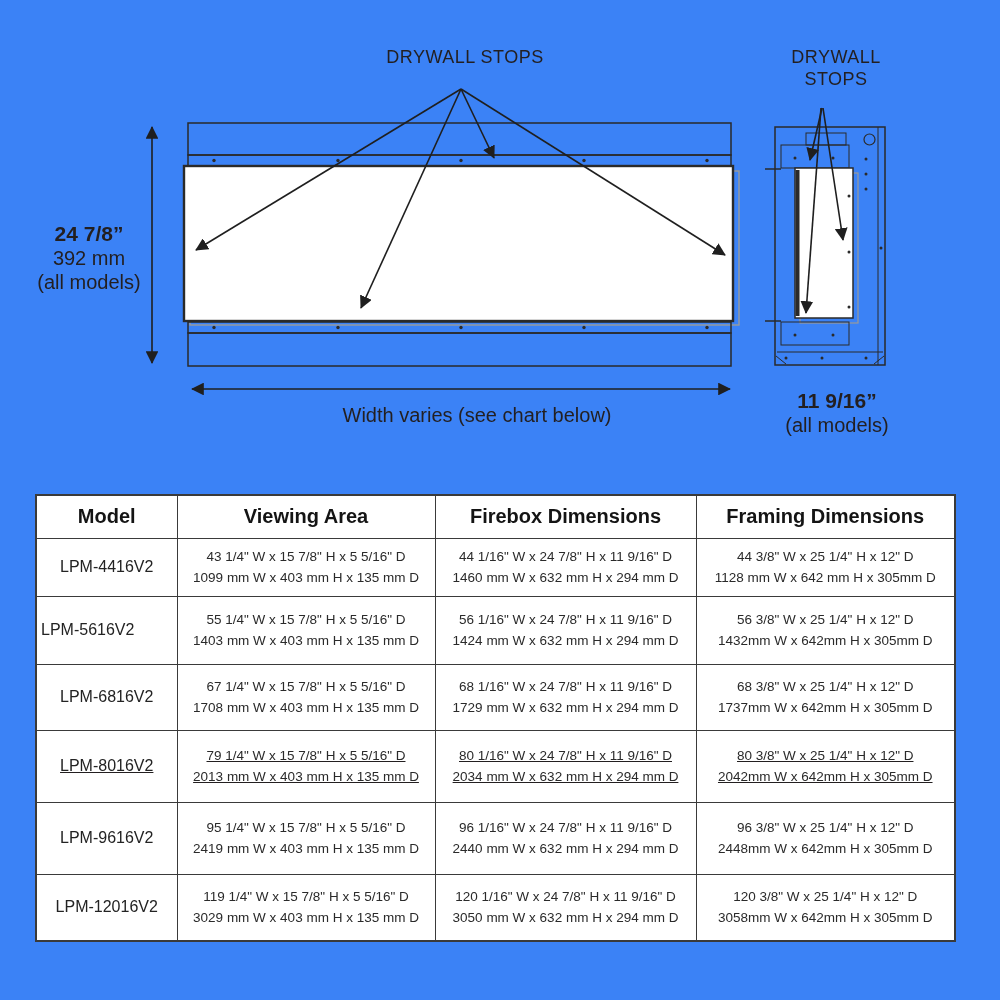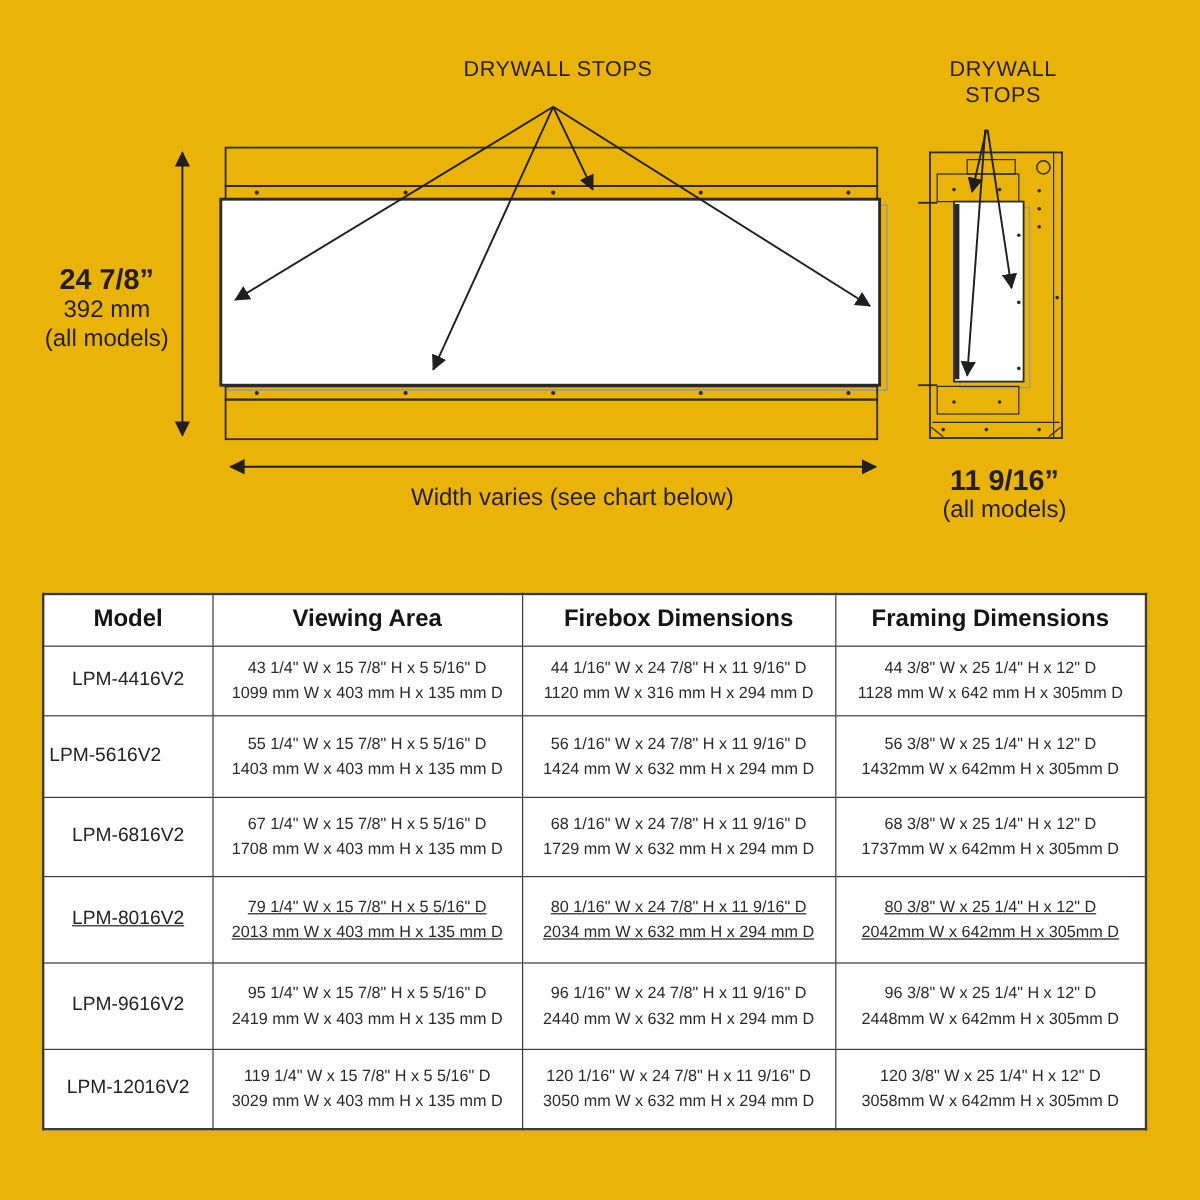--- a/index.html
+++ b/index.html
@@ -1,25 +1,25 @@
 <!DOCTYPE html>
 <html><head>
 <meta charset="utf-8">
 <style>
   html,body{margin:0;padding:0;background:#fff;}
   .canvas{
-    position:relative;width:1000px;height:1000px;background:#eab308;
+    position:relative;width:1000px;height:1000px;background:#3b82f6;
     font-family:"Liberation Sans",sans-serif;color:#231f20;overflow:hidden;
   }
   svg.diagram{position:absolute;left:0;top:0;z-index:1;}
   .lbl{position:absolute;z-index:2;text-align:center;color:#231f20;}
   .lbl .b{font-weight:bold;}
   .caps{font-size:18px;letter-spacing:.5px;line-height:22px;}
   .dimlbl{font-size:20px;line-height:24px;}
-  .dimlbl .b{font-size:24px;}
+  .dimlbl .b{font-size:21px;}
   .widthlbl{font-size:20px;}
 
   .spec-table{
     position:absolute;left:35px;top:494px;z-index:2;
     width:919px;height:446px;border-collapse:collapse;table-layout:fixed;
     background:#fff;
   }
   .spec-table th,.spec-table td{
     border:1px solid #3a3a3a;text-align:center;vertical-align:middle;padding:0;
   }
@@ -167,21 +167,21 @@
     </tr>
 
     <tr class="r0">
       <td class="model">LPM-4416V2</td>
       <td>
         <div class="dim">43 1/4" W x 15 7/8" H x 5 5/16" D</div>
         <div class="dim">1099 mm W x 403 mm H x 135 mm D</div>
       </td>
       <td>
         <div class="dim">44 1/16" W x 24 7/8" H x 11 9/16" D</div>
-        <div class="dim">1120 mm W x 316 mm H x 294 mm D</div>
+        <div class="dim">1460 mm W x 632 mm H x 294 mm D</div>
       </td>
       <td>
         <div class="dim">44 3/8" W x 25 1/4" H x 12" D</div>
         <div class="dim">1128 mm W x 642 mm H x 305mm D</div>
       </td>
     </tr>
 
     <tr class="r1">
       <td class="model align-left">LPM-5616V2</td>
       <td>

